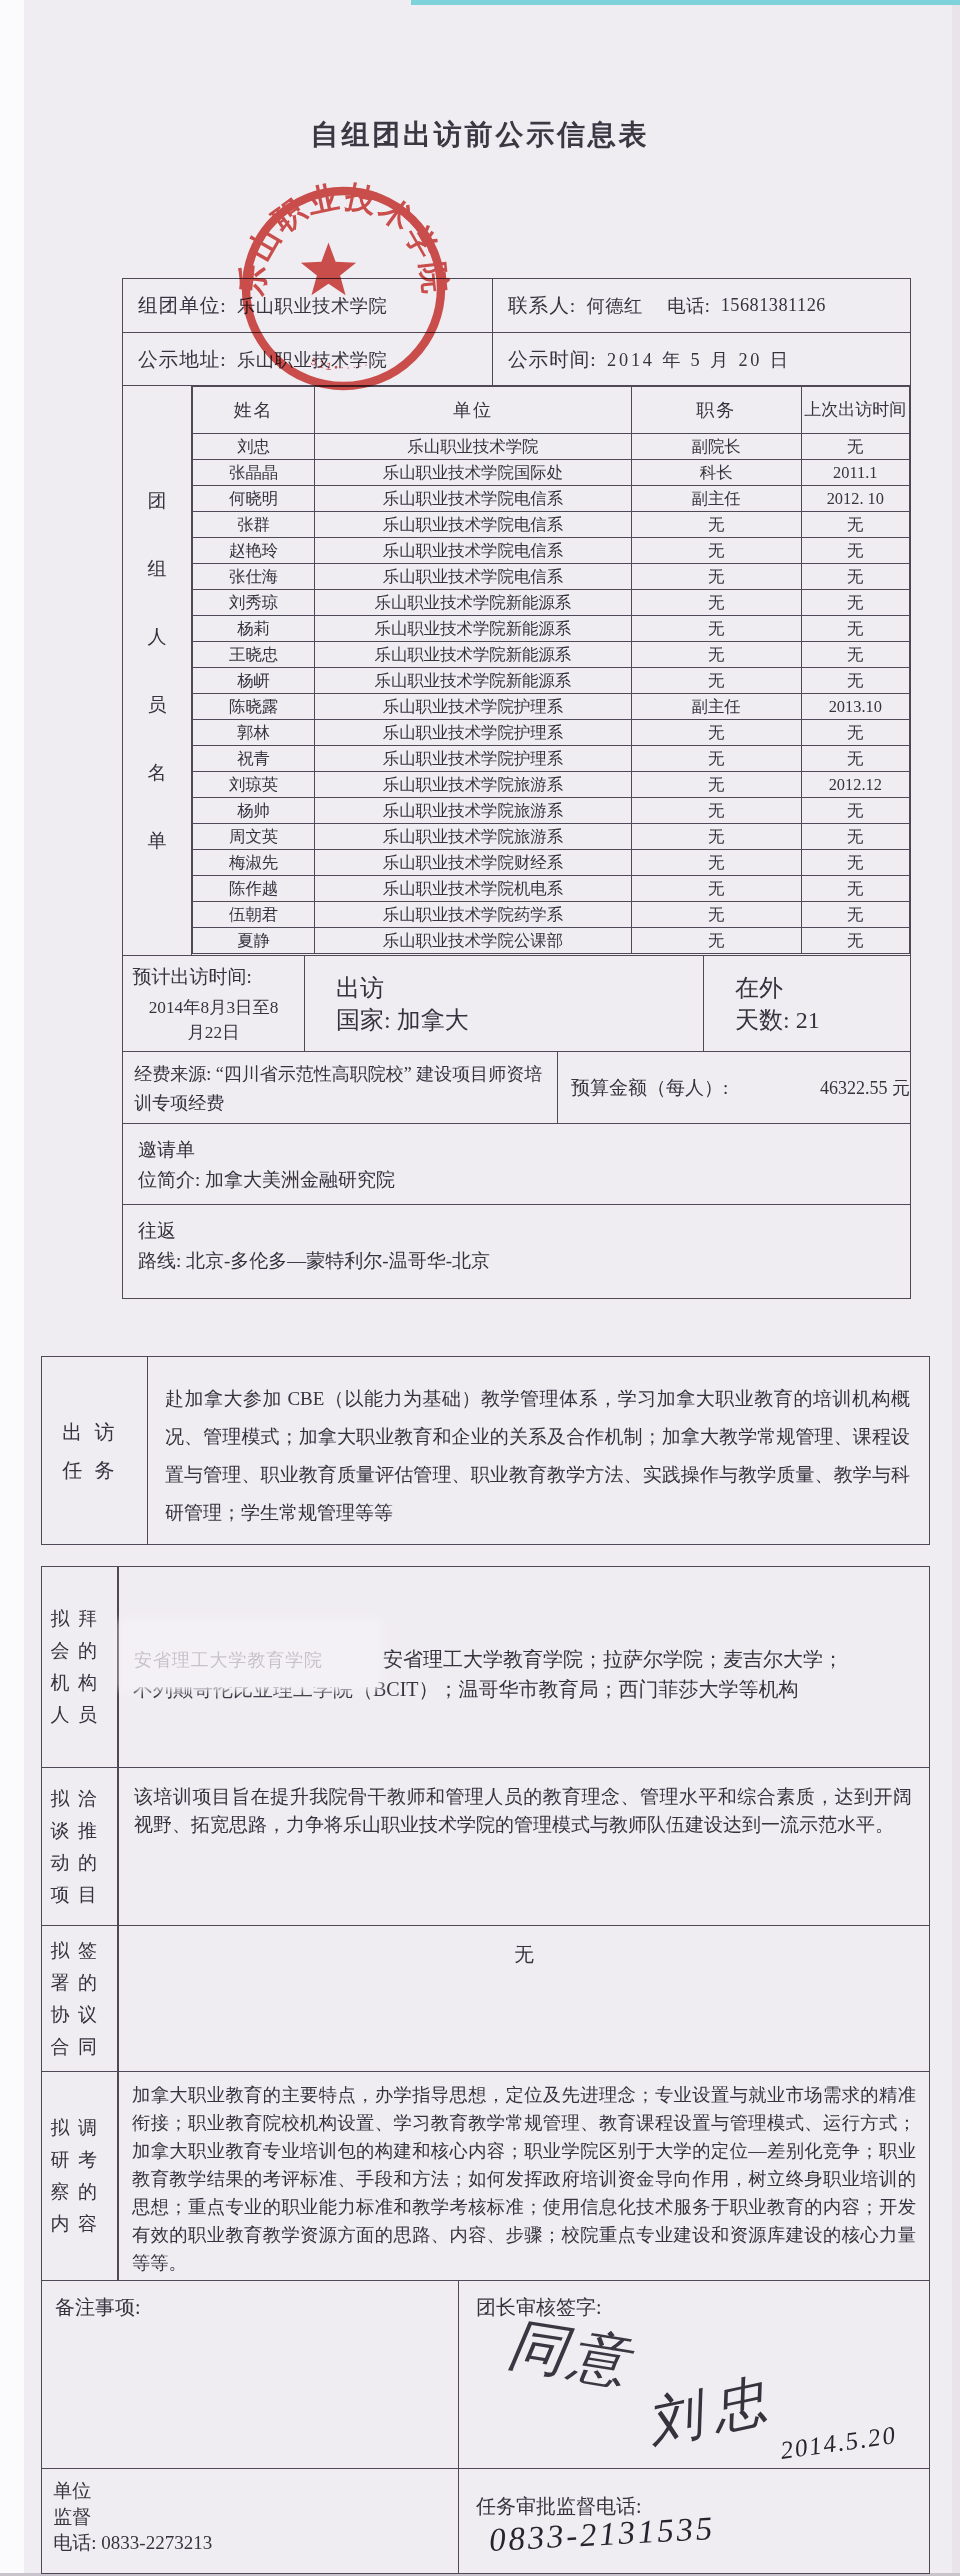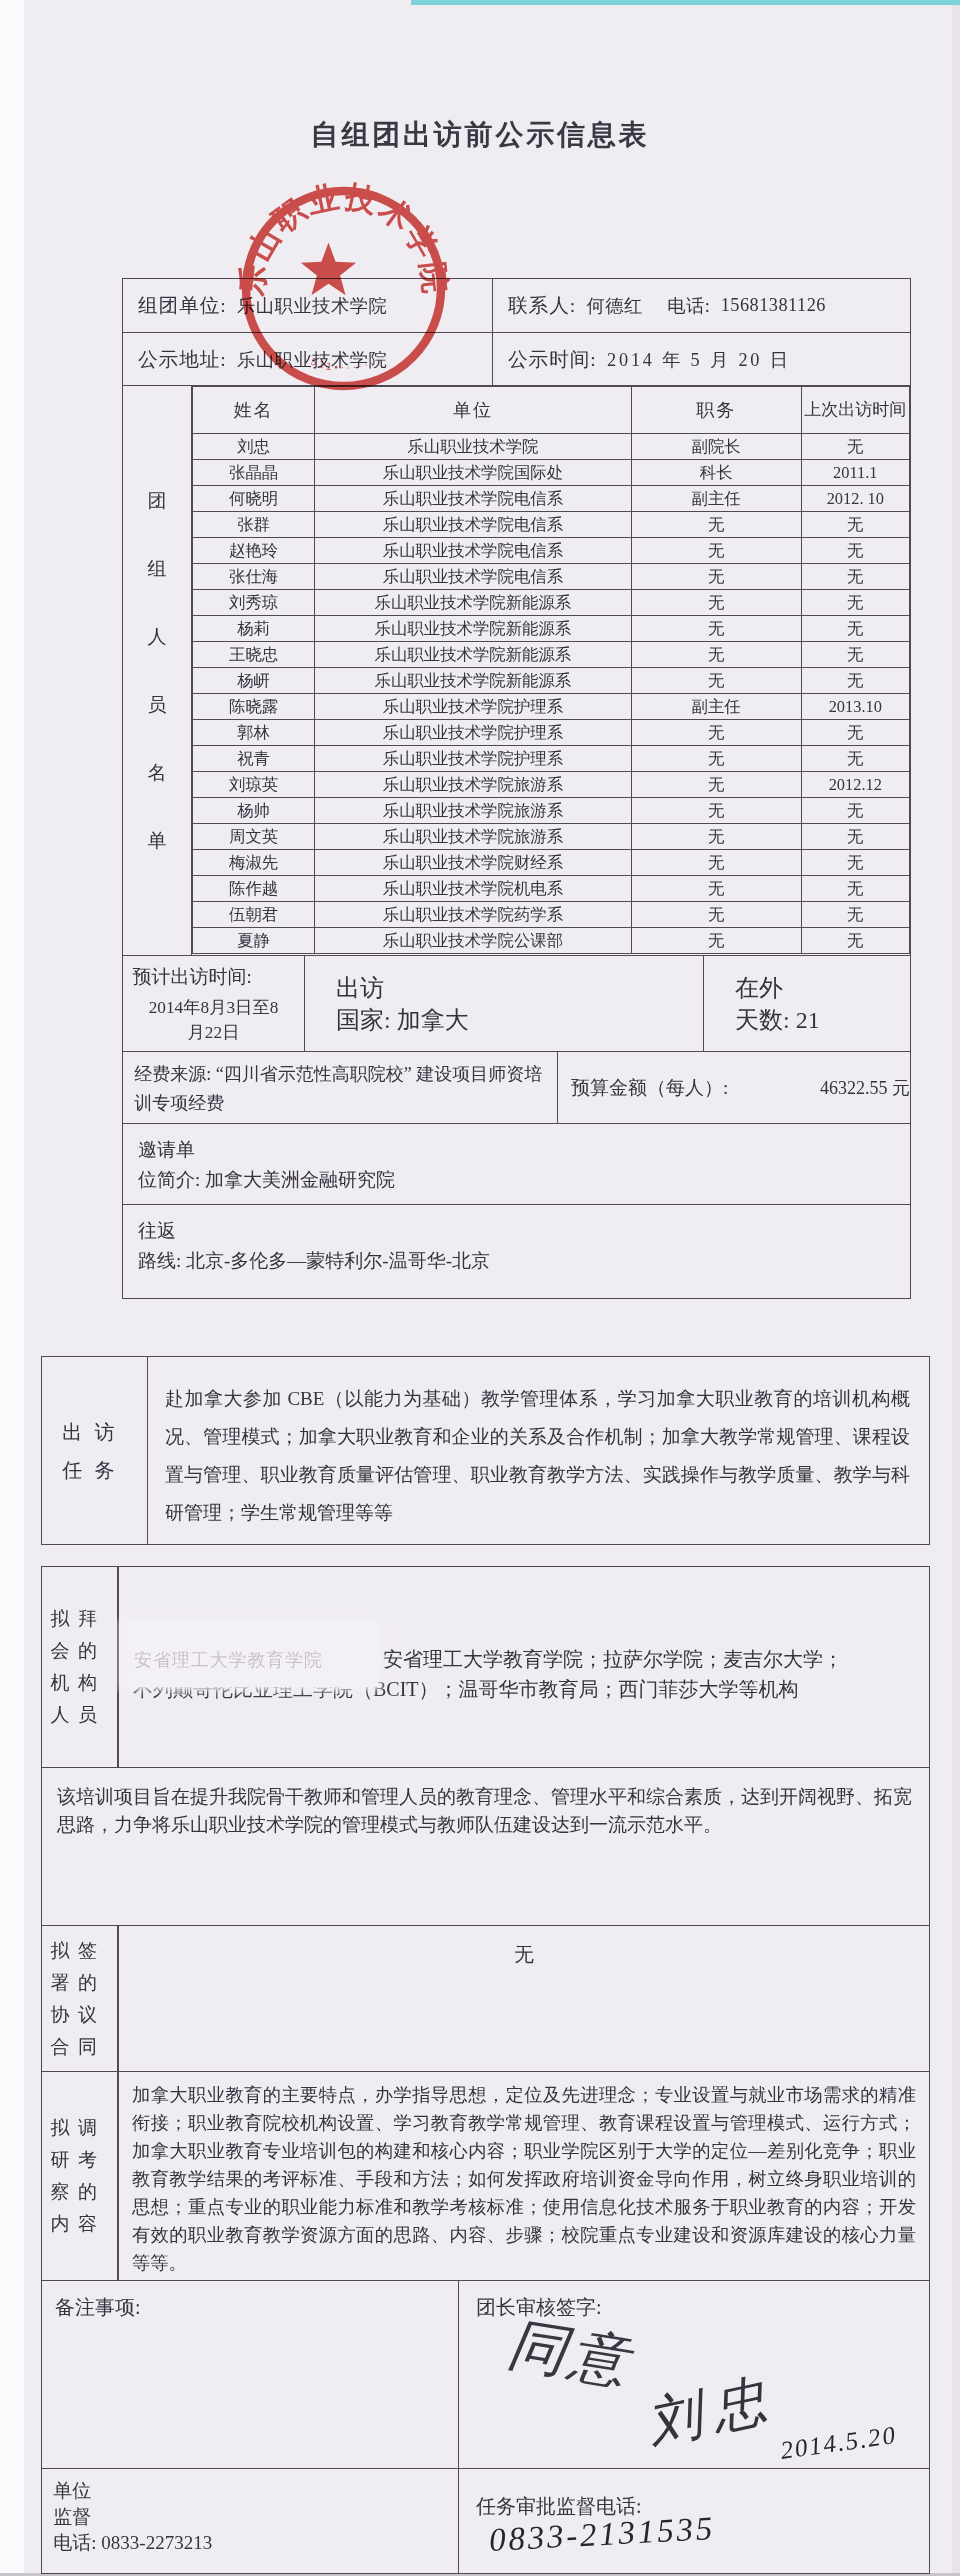--- a/index.html
+++ b/index.html
@@ -332,20 +332,23 @@
         <div class="lab2B">拟拜会的机构人员</div>
       </div>
       <div class="cell content">
         <div class="erasebox"></div>
         <div class="erasetext">安省理工大学教育学院</div>
         <div class="visitbody pre">安省理工大学教育学院；拉萨尔学院；麦吉尔大学；
 不列颠哥伦比亚理工学院（BCIT）；温哥华市教育局；西门菲莎大学等机构</div>
       </div>
     </div>
     <div class="row rProj">
+      <div class="cell labcolB">
+        <div class="lab2B">拟洽谈推动的项目</div>
+      </div>
       <div class="cell content">
         <div class="projbody">该培训项目旨在提升我院骨干教师和管理人员的教育理念、管理水平和综合素质，达到开阔视野、拓宽思路，力争将乐山职业技术学院的管理模式与教师队伍建设达到一流示范水平。</div>
       </div>
     </div>
     <div class="row rAgree">
       <div class="cell labcolB">
         <div class="lab2B">拟签署的协议合同</div>
       </div>
       <div class="cell content">
         <div class="agreebody">无</div>

